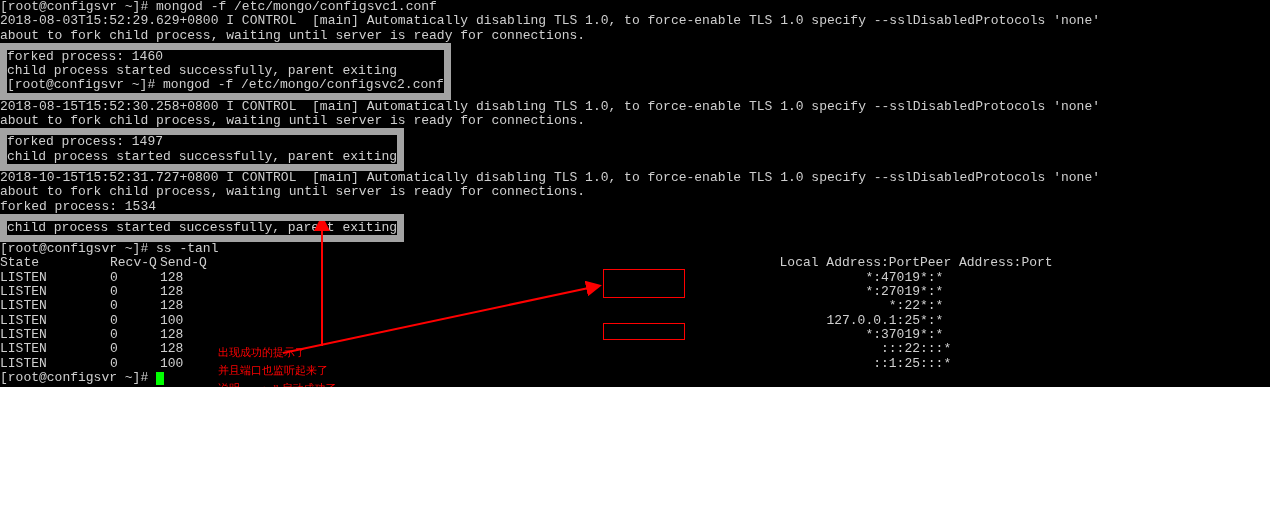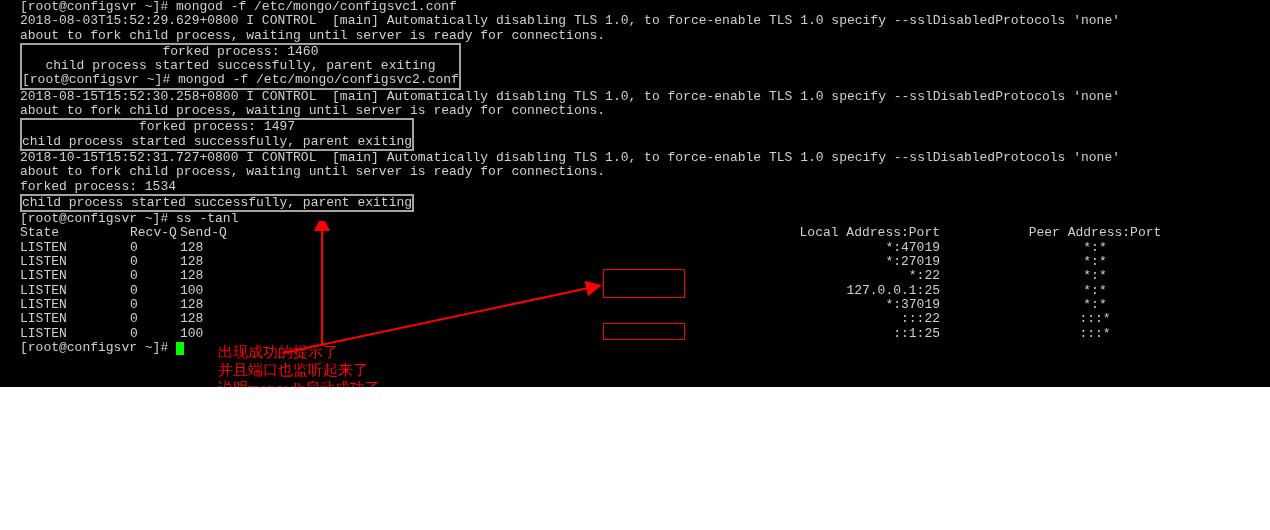--- a/index.html
+++ b/index.html
@@ -10,56 +10,55 @@
     height: 530px;
     overflow: hidden;
     font-family: "Courier New", monospace;
     font-size: 13px;
   }
   .term {
     background: #000;
     color: #cfcfcf;
     width: 1270px;
     height: 387px;
-    padding: 0 20px;
+    padding: 0 0;
     box-sizing: border-box;
     overflow: hidden;
     line-height: 14.3px;
     position: relative;
   }
   .line { white-space: pre; }
   .prompt { color: #cfcfcf; }
   .redbox {
-    border: 2px solid #a3a3a3;
+    border: 7px solid #a3a3a3;
     display: inline-block;
     box-sizing: border-box;
-    text-align: center;
   }
   .ss-header, .ss-row {
     display: flex;
     white-space: pre;
   }
   .c-state { width: 110px; }
   .c-recv  { width: 50px; }
   .c-send  { width: 80px; }
   .c-local { width: 680px; text-align: right; }
-  .c-peer  { flex: 1; text-align: center; }
+  .c-peer  { flex: 1; }
   .cursor {
     display: inline-block;
     width: 8px;
     height: 13px;
     background: #00ff00;
     vertical-align: text-bottom;
   }
   
   .anno {
     position: absolute;
     color: #ff0000;
     font-family: "SimSun","Songti SC","Microsoft YaHei",serif;
-    font-size: 15px;
+    font-size: 11px;
     line-height: 18px;
   }
   svg.arrow { position: absolute; }
   .portbox {
     border: 1px solid #ff0000;
     position: absolute;
     box-sizing: border-box;
     pointer-events: none;
   }
 </style>

